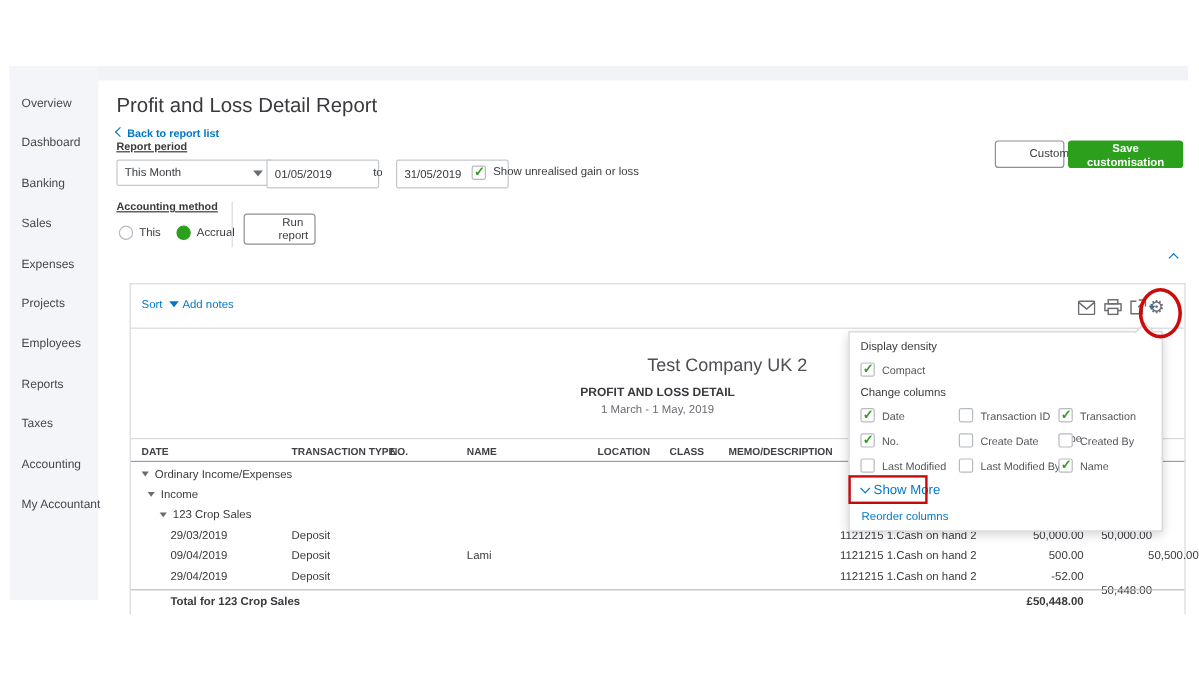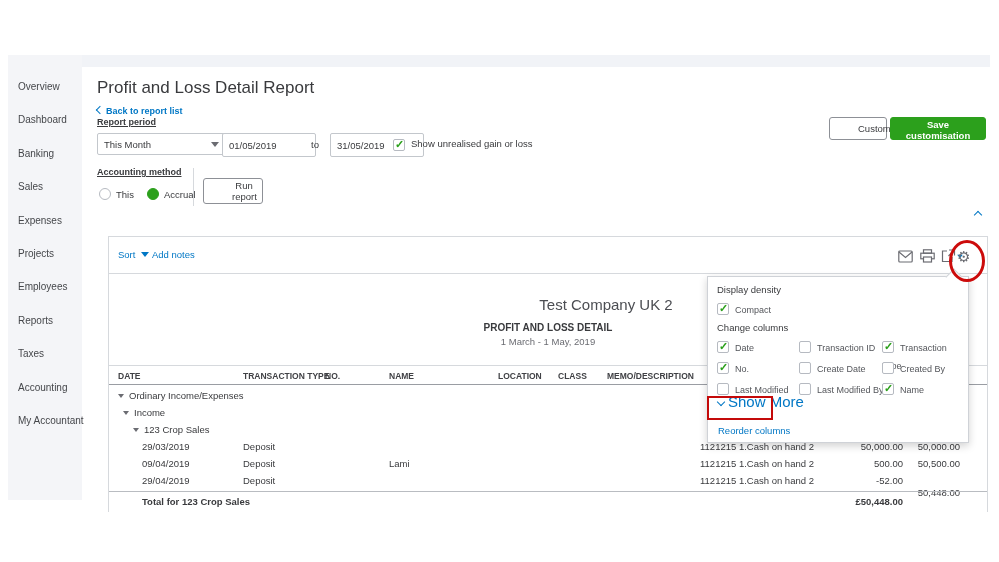--- a/index.html
+++ b/index.html
@@ -183,21 +183,21 @@
   <div class="abs td" style="left:700px;top:441px;">1121215 1.Cash on hand 2</div>
   <div class="abs td" style="left:800px;top:441px;width:103px;text-align:right;">50,000.00</div>
   <div class="abs td" style="left:875px;top:441px;width:85px;text-align:right;">50,000.00</div>
 </div>
 <div>
   <div class="abs td" style="left:142px;top:458px;">09/04/2019</div>
   <div class="abs td" style="left:243px;top:458px;">Deposit</div>
   <div class="abs td" style="left:389px;top:458px;">Lami</div>
   <div class="abs td" style="left:700px;top:458px;">1121215 1.Cash on hand 2</div>
   <div class="abs td" style="left:800px;top:458px;width:103px;text-align:right;">500.00</div>
-  <div class="abs td" style="left:875px;top:458px;width:85px;text-align:right;">50,500.00</div>
+  <div class="abs td" style="left:875px;top:458px;width:85px;text-align:right;padding-left:39px;">50,500.00</div>
 </div>
 <div>
   <div class="abs td" style="left:142px;top:475px;">29/04/2019</div>
   <div class="abs td" style="left:243px;top:475px;">Deposit</div>
   <div class="abs td" style="left:700px;top:475px;">1121215 1.Cash on hand 2</div>
   <div class="abs td" style="left:800px;top:475px;width:103px;text-align:right;">-52.00</div>
   <div class="abs td" style="left:875px;top:475px;width:85px;text-align:right;margin-top:12px;">50,448.00</div>
 </div>
 
 
@@ -237,21 +237,21 @@
   <div class="abs" style="left:9px;top:104px;">
     <span class="cb"></span><span class="opt-label" style="position:relative;top:-2px;text-align:right;">Last Modified</span>
   </div>
   <div class="abs" style="left:91px;top:104px;">
     <span class="cb"></span><span class="opt-label" style="position:relative;top:-2px;">Last Modified By</span>
   </div>
   <div class="abs" style="left:174px;top:104px;">
     <span class="cb on"></span><span class="opt-label" style="position:relative;top:-2px;">Name</span>
   </div>
 
-  <div class="abs" style="left:10px;top:116px;font-size:15px;text-align:center;">
+  <div class="abs" style="left:10px;top:126px;font-size:11px;text-align:center;">
     <span class="chev chev-down" style="color:#0077c5;margin-right:4px;position:relative;top:-2px;"></span><span class="link">Show More</span>
   </div>
   <div class="abs link" style="left:10px;top:148px;font-size:9.5px;">Reorder columns</div>
 </div>
 
 
 <div class="abs ann-ellipse"></div>
 <div class="abs ann-rect"></div>
 
 

